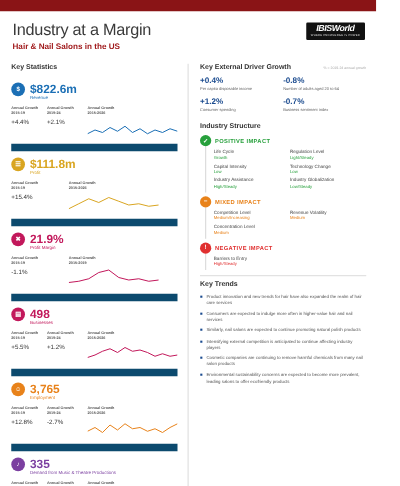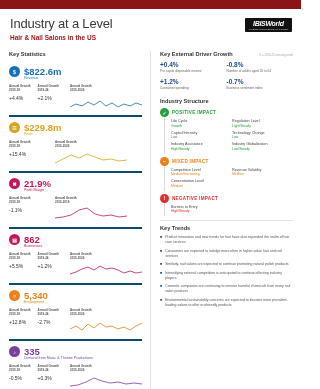--- a/index.html
+++ b/index.html
@@ -21,21 +21,21 @@
   }
   .logo-main { font-size:7px; font-weight:bold; font-style:italic; letter-spacing:-0.3px; line-height:8px;}
   .logo-sub { font-size:2.2px; letter-spacing:0.2px; color:#ddd; line-height:3px;}
   .cols { display:flex; width:100%; }
   .left { width:150px; padding:0 8px 0 9px; }
   .right { width:151px; padding:0 8px 0 9px; border-left:1px solid #e2e2e2; }
   .sec-title { font-size:5.6px; font-weight:bold; color:#333; margin-bottom:4px; }
   .sec-title-row { display:flex; justify-content:space-between; align-items:baseline; }
   .sec-note { font-size:2.8px; color:#aaa; }
 
-  .stat { border-bottom:2px solid #0c4a6e; padding:5px 0 5px 0; position:relative; }
+  .stat { border-bottom:6px solid #0c4a6e; padding:5px 0 5px 0; position:relative; }
   .stat:last-child { border-bottom:none; }
   .stat-head { display:flex; align-items:center; gap:4px; }
   .badge { width:11px; height:11px; border-radius:50%; display:flex; align-items:center; justify-content:center; color:#fff; font-size:5px; font-weight:bold; flex:none;}
   .stat-val { font-size:9.5px; font-weight:bold; line-height:10px; }
   .stat-lbl { font-size:3.6px; margin-left:15px; margin-top:-1px; }
   .grow-row { display:flex; margin-top:4px; align-items:flex-start; }
   .grow { width:42px; }
   .grow-hd { font-size:3px; color:#555; font-weight:bold; line-height:4px; }
   .grow-val { font-size:5px; color:#333; margin-top:3px; }
   .spark { flex:1; margin-left:4px; }
@@ -62,21 +62,21 @@
   .tr-item { display:flex; gap:3px; margin-bottom:3.5px; }
   .tr-b { color:#1b4b8f; font-size:3.5px; line-height:5px; }
   .tr-t { font-size:3.5px; color:#555; line-height:5px; }
 </style>
 </head>
 <body>
 
 <div class="topbar"></div>
 
 <div class="header">
-  <div class="h-title">Industry at a Level</div>
+  <div class="h-title">Industry at a Margin</div>
   <div class="h-sub">Hair &amp; Nail Salons in the US</div>
   <div class="logo">
     <div class="logo-main">IBISWorld</div>
     <div class="logo-sub">WHERE KNOWLEDGE IS POWER</div>
   </div>
 </div>
 
 <div class="cols">
   <div class="left">
     <div class="sec-title">Key Statistics</div>
@@ -100,21 +100,21 @@
           <div class="spark-hd">Annual Growth<br>2015-2026</div>
           <svg class="sp" width="72" height="17" viewBox="0 0 72 17">
             <polyline points="0,14 6,11 12,13 18,9 24,12 30,8 36,13 42,10 48,14 54,11 60,13 66,10 72,12" fill="none" stroke="#1b6fb5" stroke-width="0.8"></polyline>
           </svg>
         </div>
       </div>
     </div>
         <div class="stat">
       <div class="stat-head">
         <div class="badge" style="background:#d9a520">☰</div>
-        <div class="stat-val" style="color:#d9a520">$229.8m</div>
+        <div class="stat-val" style="color:#d9a520">$111.8m</div>
       </div>
       <div class="stat-lbl" style="color:#d9a520">Profit</div>
       <div class="grow-row">
             <div class="grow">
       <div class="grow-hd">Annual Growth<br>2015-19</div>
       <div class="grow-val">+15.4%</div>
      </div>
         <div class="spark">
           <div class="spark-hd">Annual Growth<br>2015-2026</div>
           <svg class="sp" width="72" height="17" viewBox="0 0 72 17">
@@ -138,21 +138,21 @@
           <div class="spark-hd">Annual Growth<br>2015-2019</div>
           <svg class="sp" width="72" height="17" viewBox="0 0 72 17">
             <polyline points="0,13 8,12 16,10 24,5 32,3 40,9 48,11 56,10 64,12 72,11" fill="none" stroke="#c2185b" stroke-width="0.8"></polyline>
           </svg>
         </div>
       </div>
     </div>
         <div class="stat">
       <div class="stat-head">
         <div class="badge" style="background:#c2185b">▤</div>
-        <div class="stat-val" style="color:#c2185b">862</div>
+        <div class="stat-val" style="color:#c2185b">498</div>
       </div>
       <div class="stat-lbl" style="color:#c2185b">Businesses</div>
       <div class="grow-row">
             <div class="grow">
       <div class="grow-hd">Annual Growth<br>2015-19</div>
       <div class="grow-val">+5.5%</div>
      </div>
             <div class="grow">
       <div class="grow-hd">Annual Growth<br>2019-24</div>
       <div class="grow-val">+1.2%</div>
@@ -161,21 +161,21 @@
           <div class="spark-hd">Annual Growth<br>2015-2026</div>
           <svg class="sp" width="72" height="17" viewBox="0 0 72 17">
             <polyline points="0,13 6,11 12,8 18,6 24,9 30,5 36,8 42,7 48,9 54,12 60,10 66,12 72,11" fill="none" stroke="#c2185b" stroke-width="0.8"></polyline>
           </svg>
         </div>
       </div>
     </div>
         <div class="stat">
       <div class="stat-head">
         <div class="badge" style="background:#e8821a">☺</div>
-        <div class="stat-val" style="color:#e8821a">5,340</div>
+        <div class="stat-val" style="color:#e8821a">3,765</div>
       </div>
       <div class="stat-lbl" style="color:#e8821a">Employment</div>
       <div class="grow-row">
             <div class="grow">
       <div class="grow-hd">Annual Growth<br>2015-19</div>
       <div class="grow-val">+12.8%</div>
      </div>
             <div class="grow">
       <div class="grow-hd">Annual Growth<br>2019-24</div>
       <div class="grow-val">-2.7%</div>

